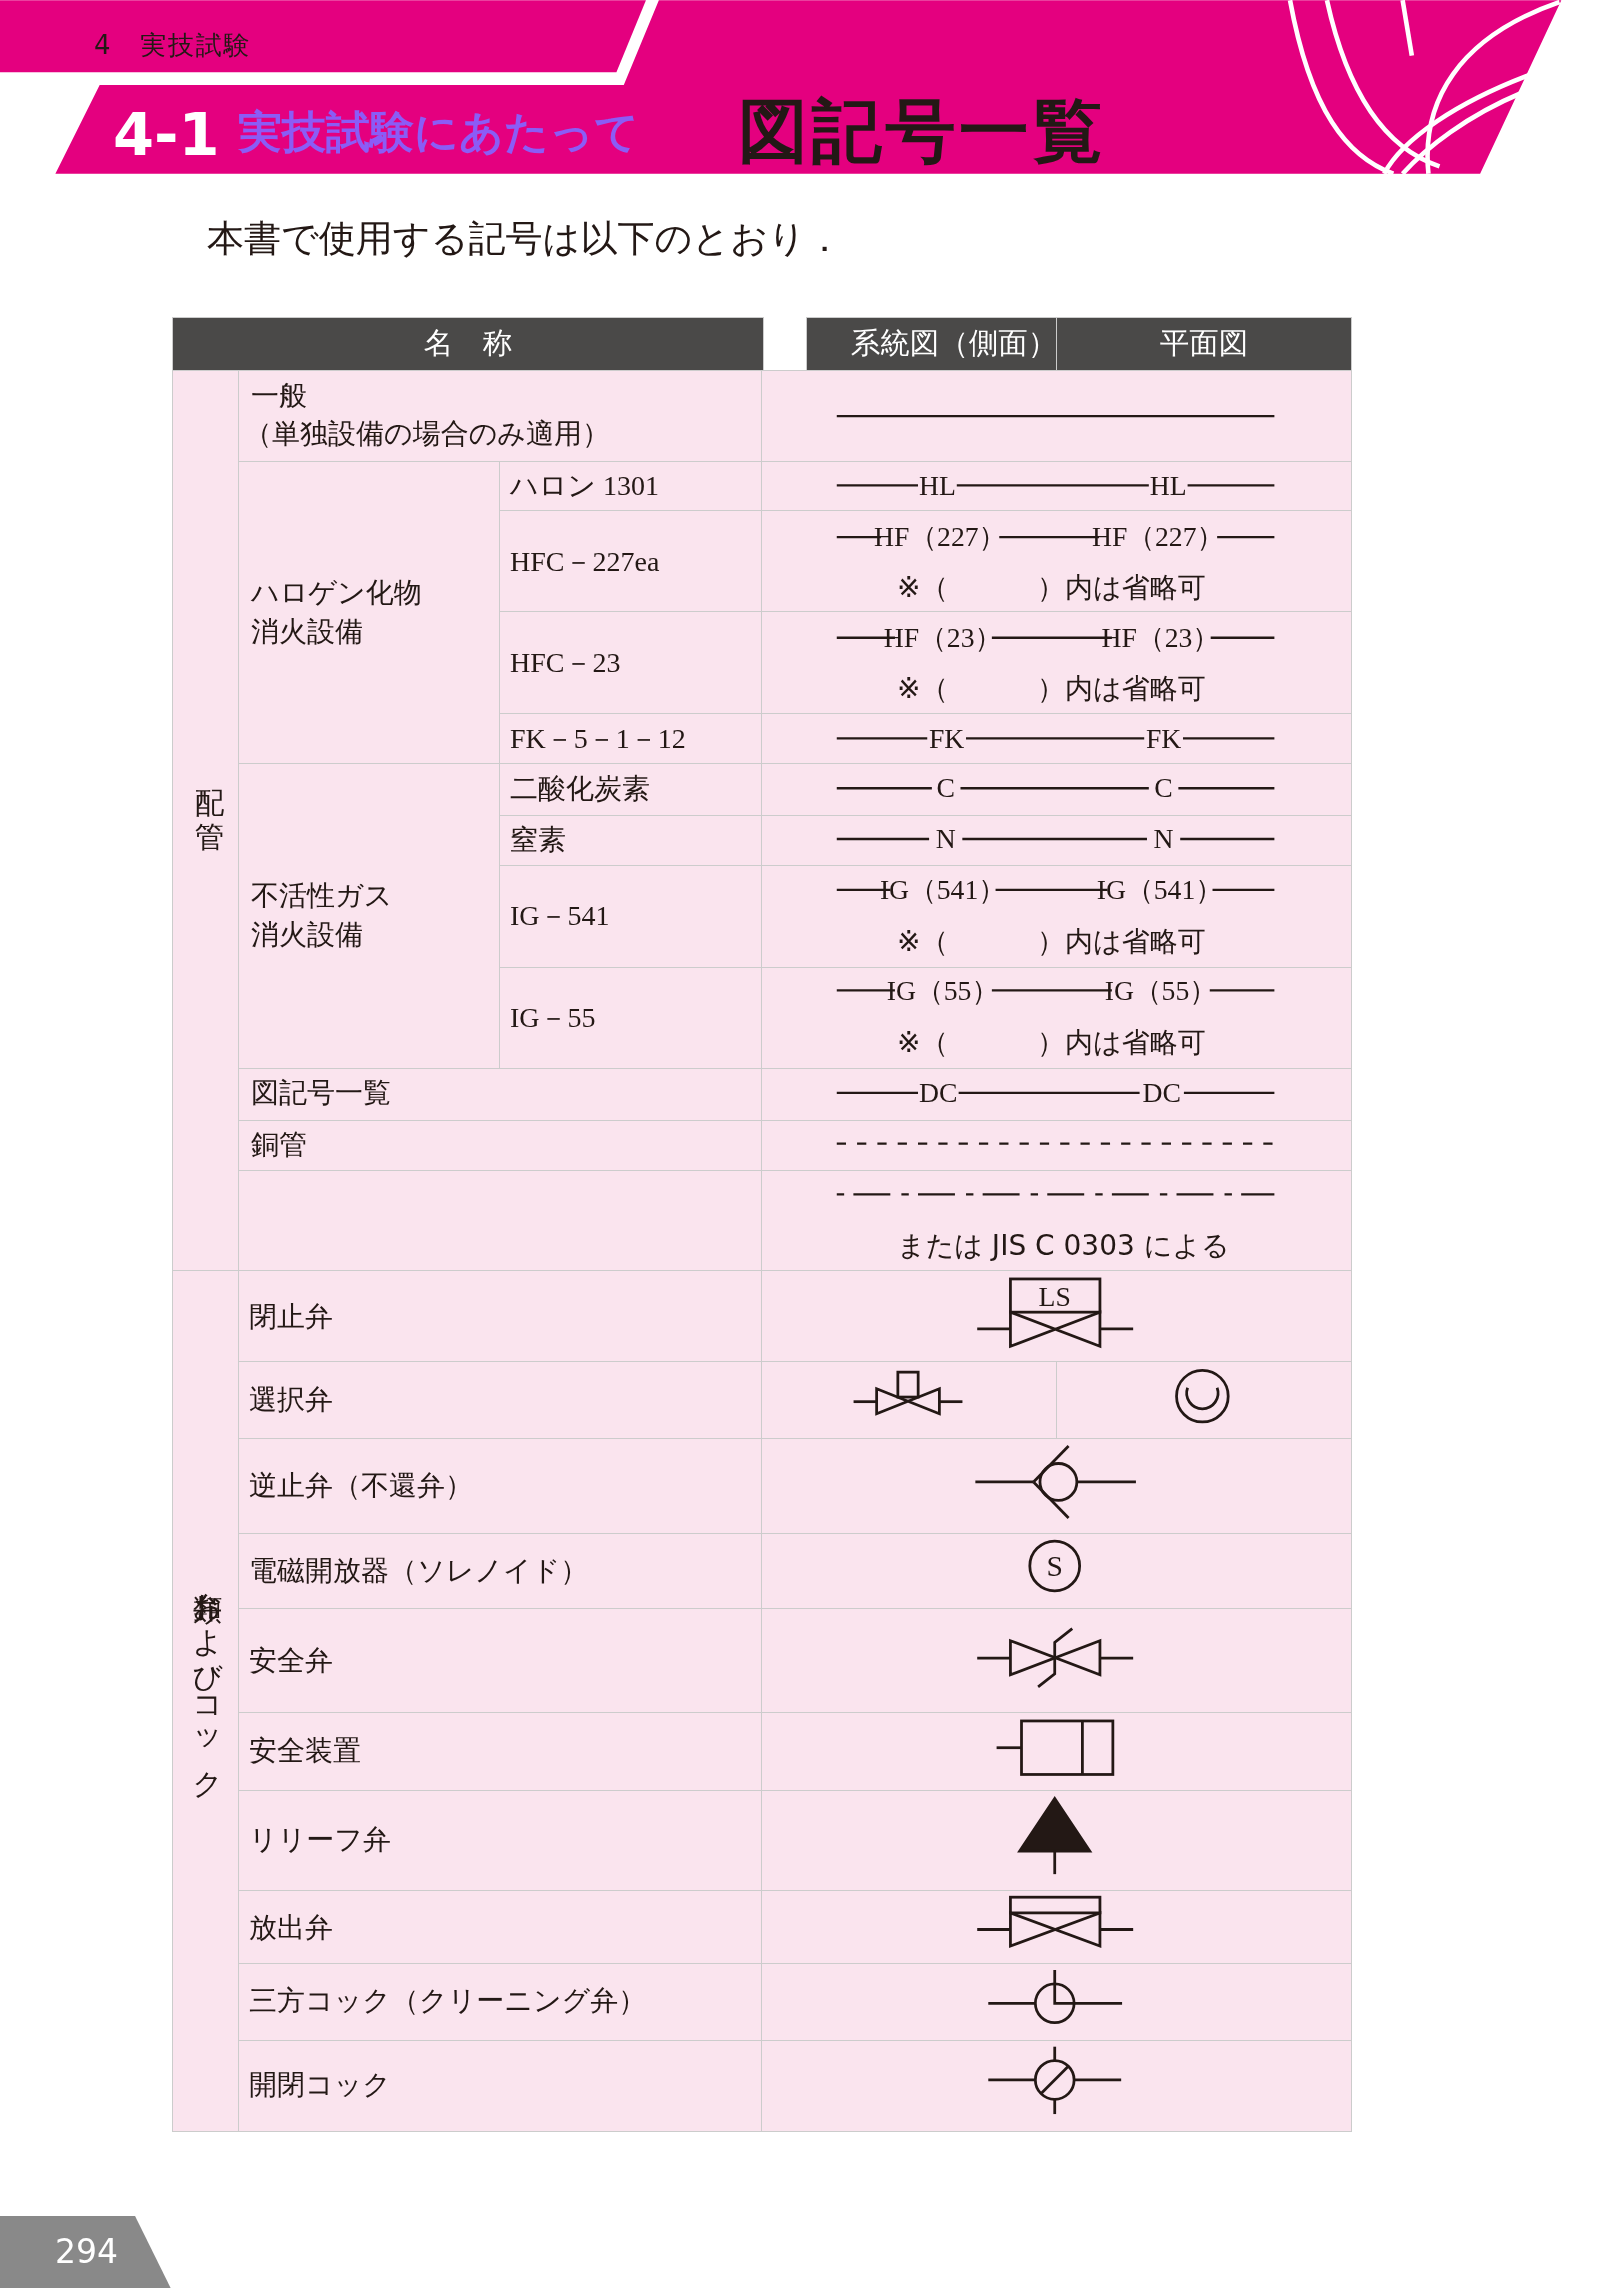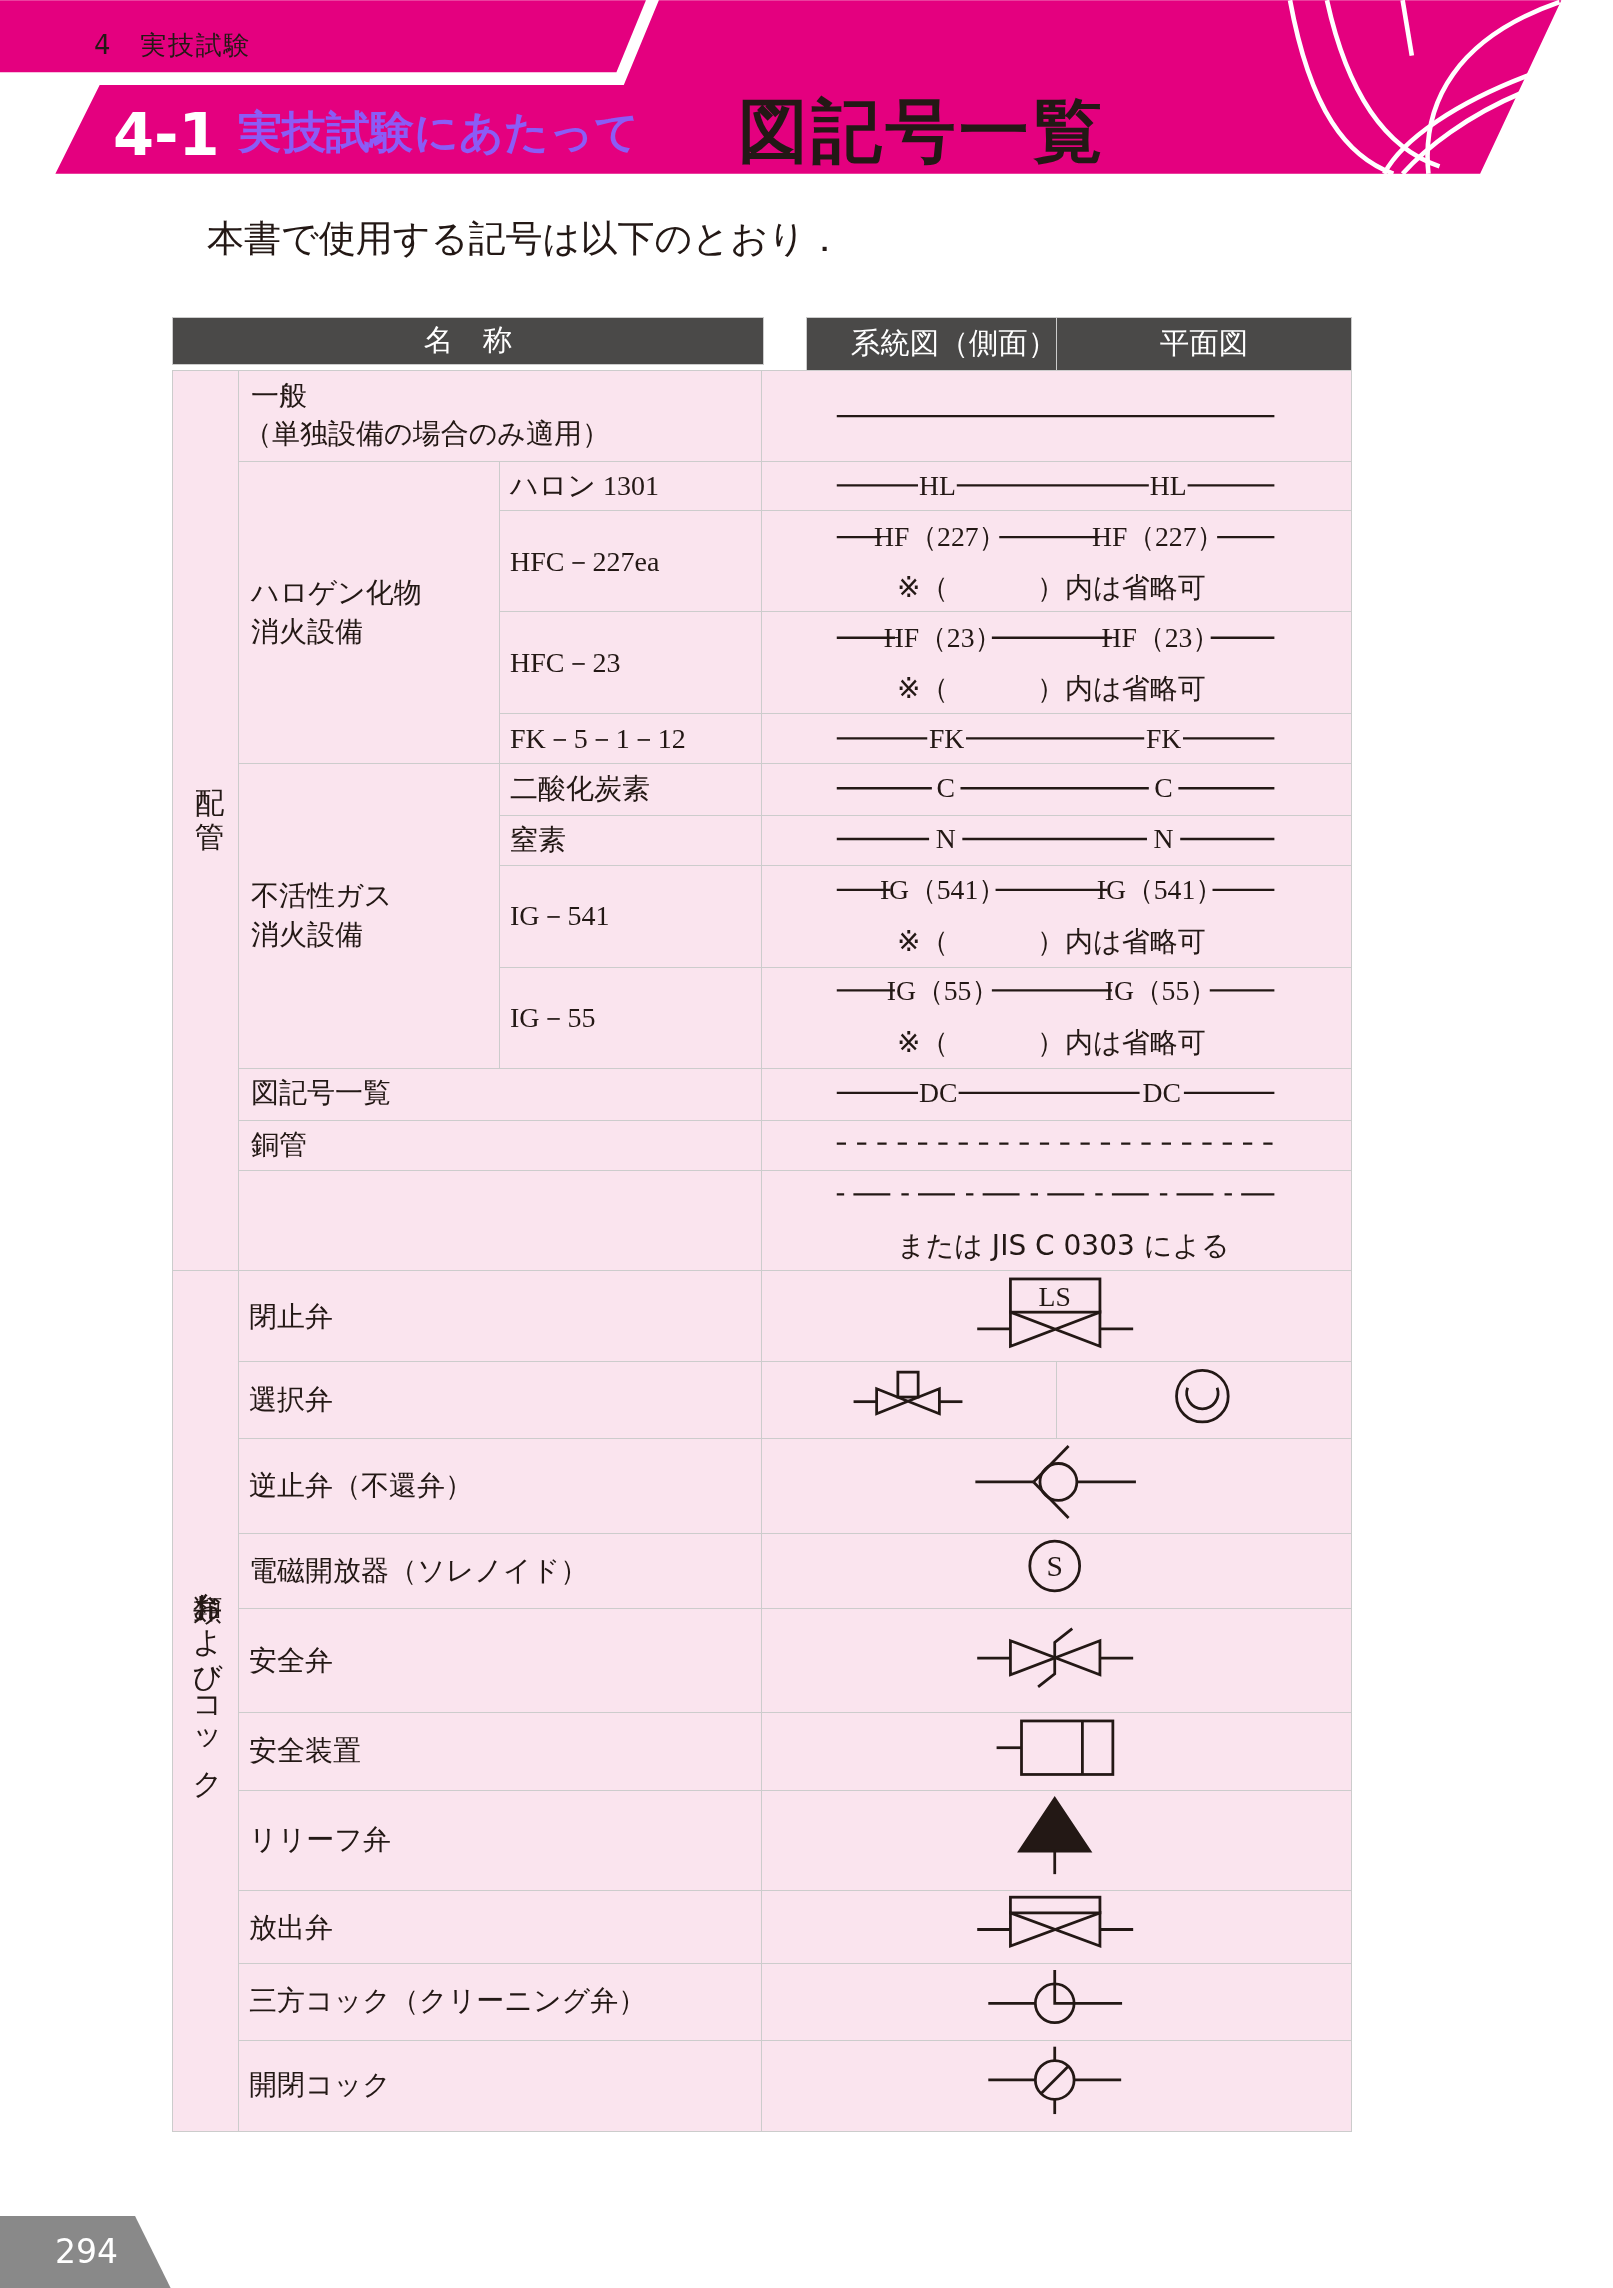--- a/index.html
+++ b/index.html
@@ -35,21 +35,21 @@
     <path d="M1520,0 L1530,60"></path>
   </g>
 </svg>
 <div class="chapter">4　実技試験</div>
 <div class="sec-num">4-1</div>
 <div class="sec-title">実技試験にあたって</div>
 <div class="page-title">図記号一覧</div>
 
 <div class="intro">本書で使用する記号は以下のとおり．</div>
 
-<div class="hcell" style="left:172px;top:317px;width:592px;height:48px;">名　称</div>
+<div class="hcell" style="left:172px;top:317px;width:592px;height:54px;">名　称</div>
 <div class="hcell" style="left:806px;top:317px;width:296px;height:54px;">系統図（側面）</div>
 <div class="hcell" style="left:1056px;top:317px;width:296px;height:54px;">平面図</div>
 
 <div class="cell" style="left:172px;top:370px;width:68px;height:902px;"></div>
 <div class="vtxt" style="left:190px;top:766px;height:111px;">配　管</div>
 <div class="cell" style="left:172px;top:1270px;width:68px;height:862px;"></div>
 <div class="vtxt" style="left:188px;top:1569px;">弁類およびコック</div>
 
 <div class="cell" style="left:238px;top:370px;width:525px;height:92px;"></div>
 <div class="lbl" style="left:251px;top:377px;">一般</div>

